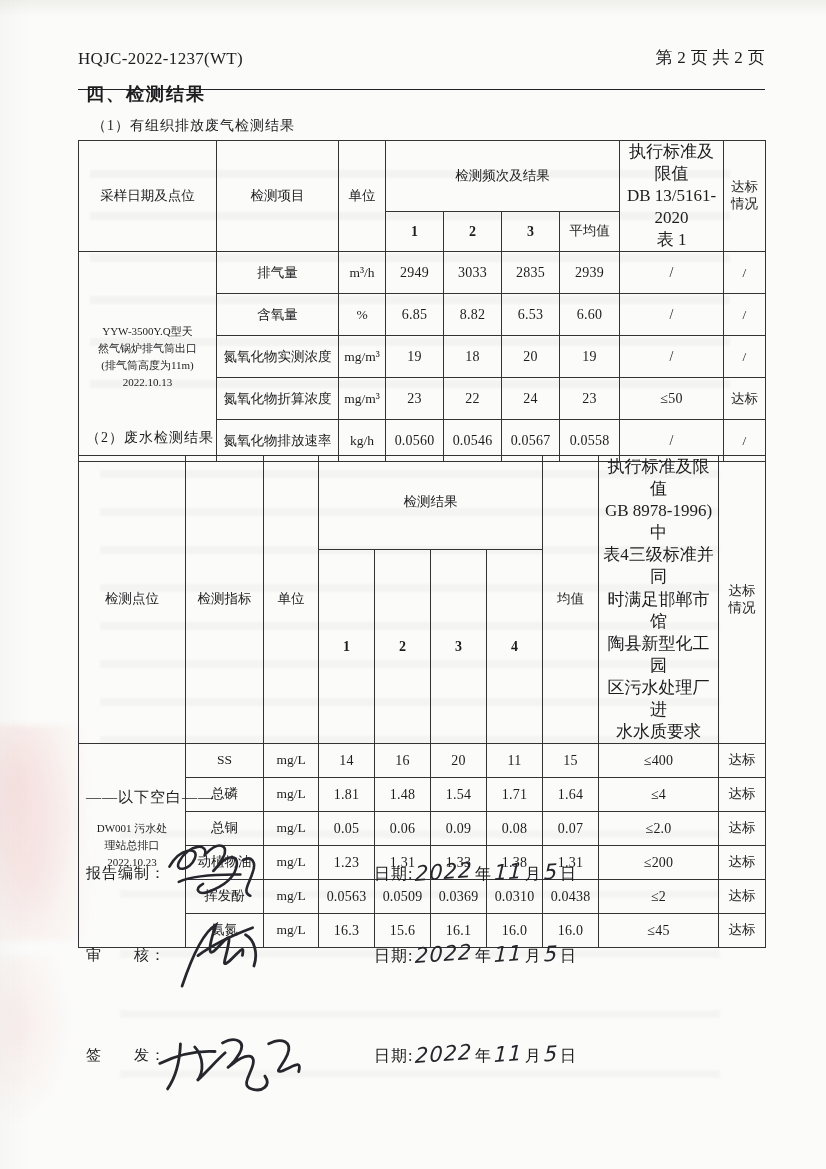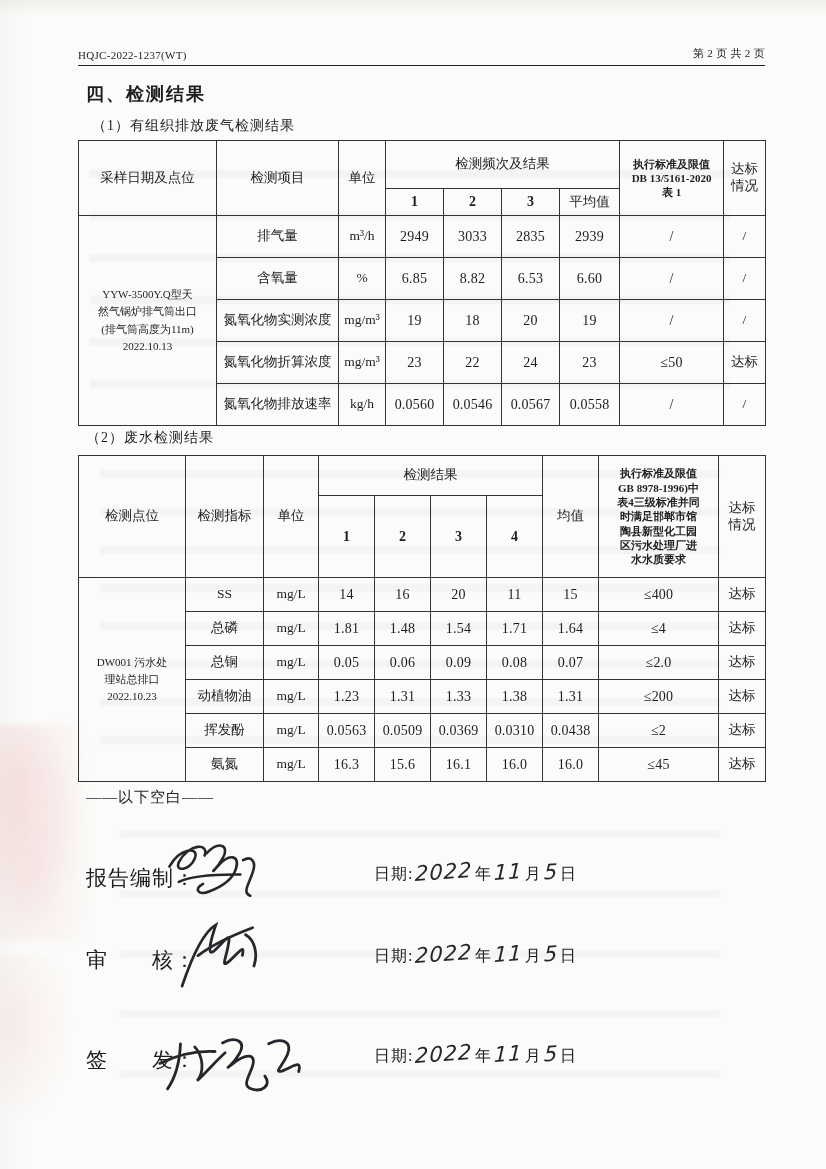--- a/index.html
+++ b/index.html
@@ -25,22 +25,22 @@
   .gray-a{left:90px;top:170px;width:640px;height:240px;opacity:.045;filter:blur(1px);
     background:repeating-linear-gradient(180deg,#5a6a62 0 8px,transparent 8px 42px);}
   .gray-b{left:100px;top:470px;width:620px;height:300px;opacity:.04;filter:blur(1px);
     background:repeating-linear-gradient(180deg,#5a6a62 0 8px,transparent 8px 38px);}
   .gray-c{left:120px;top:830px;width:600px;height:280px;opacity:.035;filter:blur(1px);
     background:repeating-linear-gradient(180deg,#5a6a62 0 8px,transparent 8px 60px);}
 
   .page-header{
     position:absolute;left:78px;top:46px;width:687px;
     display:flex;justify-content:space-between;align-items:flex-end;
-    font-size:11px;letter-spacing:.3px;
-    border-bottom:1.6px solid #222226;padding-bottom:4px;
+    font-size:17px;letter-spacing:.3px;
+    border-bottom:1.6px solid #222226;padding-bottom:20px;
   }
   .section-title{
     position:absolute;left:86px;top:82px;
     font-family:"Liberation Sans","DejaVu Sans",sans-serif;
     font-weight:bold;font-size:18px;letter-spacing:2px;
   }
   .table-caption{position:absolute;font-size:14px;letter-spacing:1px;}
   .cap1{left:92px;top:117px;}
   .cap2{left:86px;top:429px;}
 
@@ -49,30 +49,30 @@
     font-size:13.5px;
   }
   th,td{
     border:1px solid #333336;text-align:center;vertical-align:middle;
     padding:0 2px;white-space:pre-line;font-weight:normal;line-height:1.25;
     overflow:hidden;
   }
   .t1{left:78px;top:140px;width:687px;}
   .t2{left:78px;top:455px;width:687px;}
   .numhead{font-weight:bold;font-size:14px;}
-  .limit-head{font-weight:bold;font-size:11px;line-height:1.3;}
+  .limit-head{font-weight:normal;font-size:17px;line-height:1.3;}
   .sitecell{font-size:11px;line-height:1.55;}
   .valcell{font-size:14px;letter-spacing:.2px;}
 
   .below-blank{position:absolute;left:86px;top:788px;font-size:15px;letter-spacing:1px;}
 
   .signoff{position:absolute;left:86px;width:660px;height:80px;}
   .s1{top:838px;} .s2{top:920px;} .s3{top:1020px;}
   .role-label{
-    position:absolute;left:0;top:26px;font-size:21px;letter-spacing:1px;white-space:pre;
+    position:absolute;left:0;top:26px;font-size:15px;letter-spacing:1px;white-space:pre;
   }
   .sig-svg{position:absolute;left:62px;top:-6px;}
   .date-line{
     position:absolute;left:288px;top:22px;font-size:16px;letter-spacing:1px;
     display:flex;align-items:baseline;white-space:pre;
   }
   .hand{
     font-family:"DejaVu Sans",sans-serif;font-style:italic;font-size:21px;
     display:inline-block;transform:rotate(-4deg) skewX(-6deg);
     color:#26262c;letter-spacing:1px;margin:0 2px;

